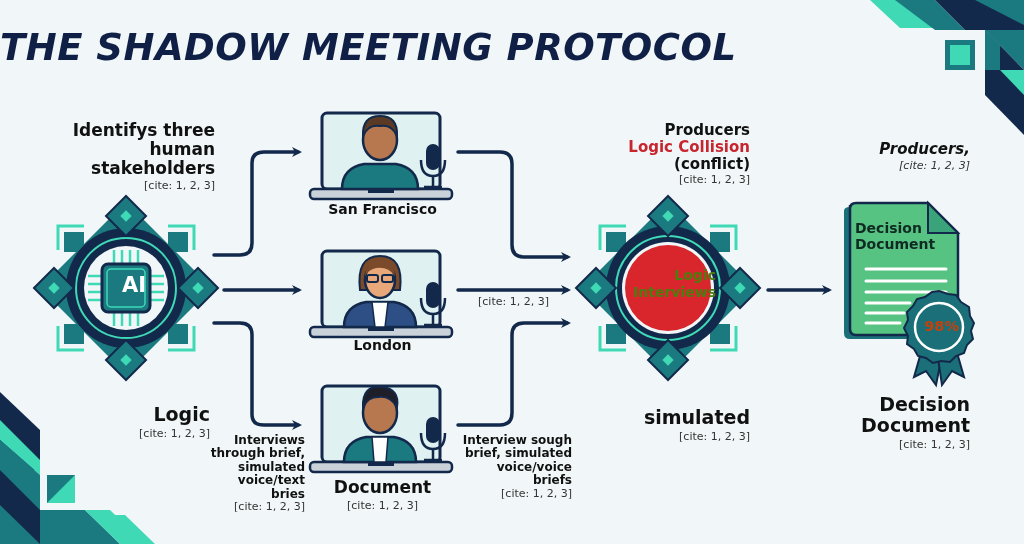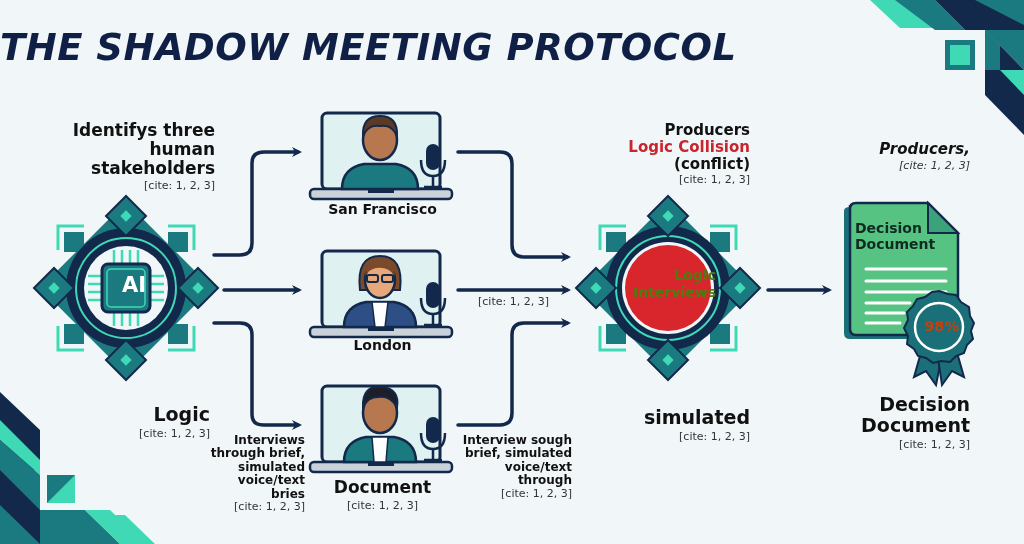--- a/index.html
+++ b/index.html
@@ -211,21 +211,21 @@
 <div class="lbl sm" style="left:205px; top:434px; width:100px;">
   <span>Interviews</span><br>
   <span>through brief,</span><br>
   <span>simulated</span><br>
   <span>voice/text bries</span>
   <span class="cite" style="margin-top:0;">[cite: 1, 2, 3]</span>
 </div>
 <div class="lbl sm" style="left:460px; top:434px; width:112px;">
   <span>Interview sough</span><br>
   <span>brief, simulated</span><br>
-  <span>voice/text through</span>
+  <span>voice/voice briefs</span>
   <span class="cite" style="margin-top:0;">[cite: 1, 2, 3]</span>
 </div>
 
 <div class="lbl md" style="left:585px; top:122px; width:165px;">
   <span>Producers</span><br>
   <span class="red">Logic Collision</span><br>
   <span>(conflict)</span>
   <span class="cite">[cite: 1, 2, 3]</span>
 </div>
 

